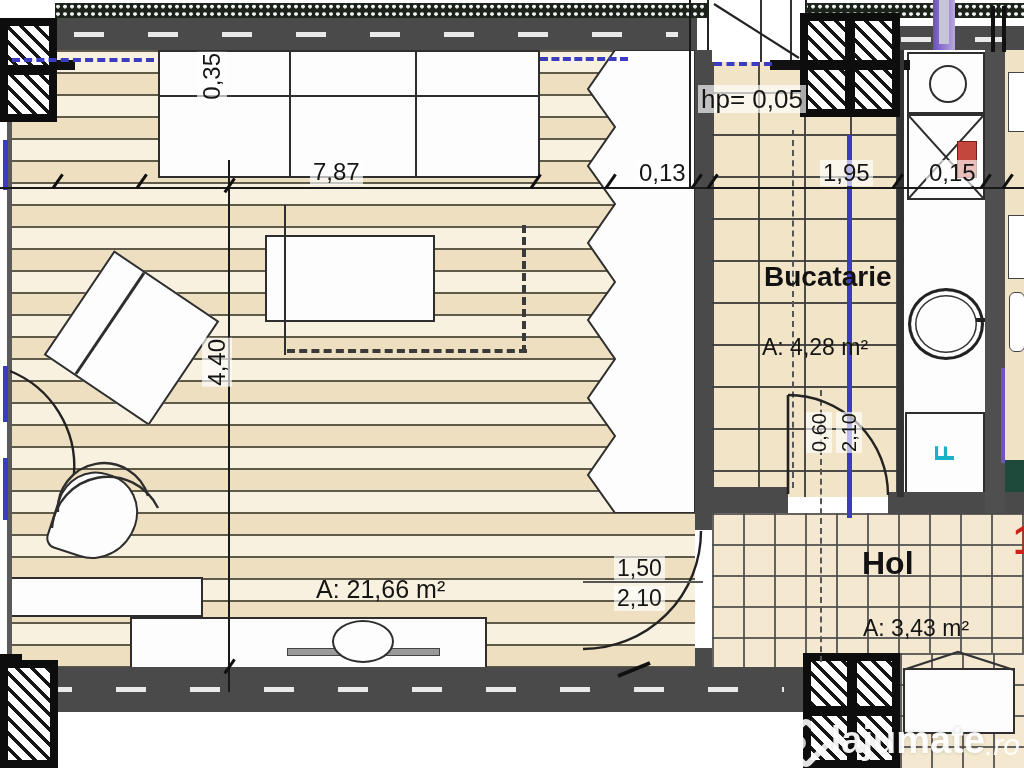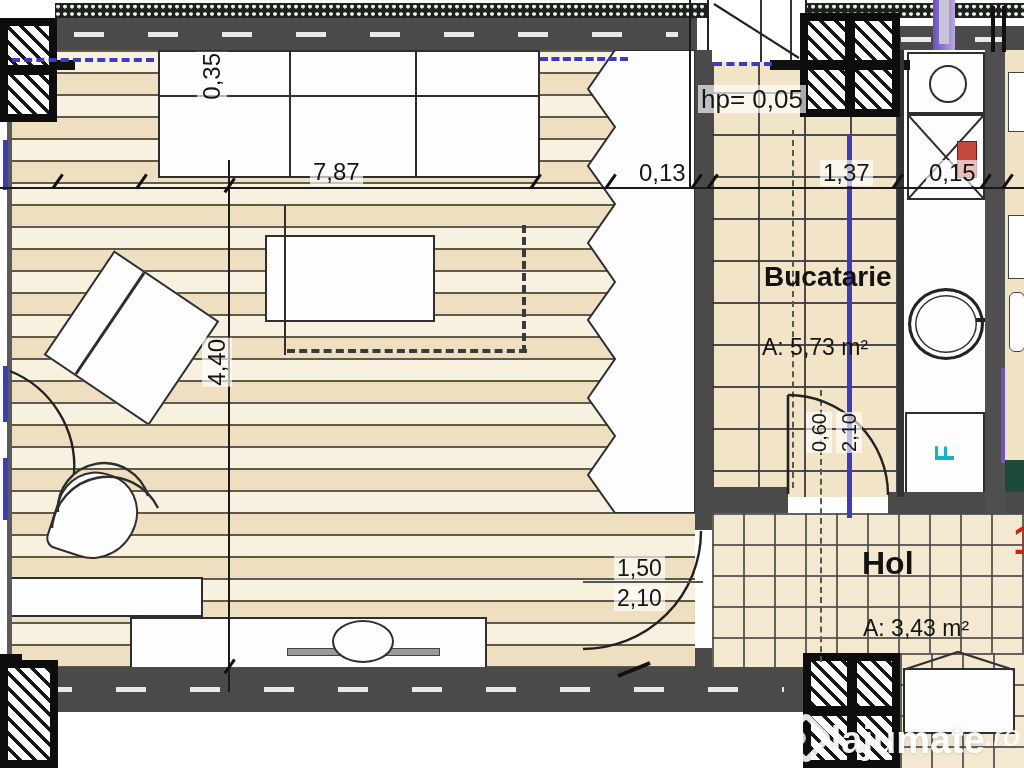--- a/index.html
+++ b/index.html
@@ -31,21 +31,21 @@
   .fw{background:#fdfdfd;border:2.5px solid #2e2e2e;box-sizing:border-box;}
   
   .dim{font-size:24px;line-height:1;background:rgba(255,255,255,.65);padding:1px 3px;white-space:nowrap;}
   .vtext{writing-mode:vertical-rl;transform:rotate(180deg);}
   .tick{width:17px;height:2.6px;background:#101010;transform:rotate(-55deg);}
   .room{font-weight:bold;color:#121212;white-space:nowrap;}
   .line{background:#1a1a1a;}
   svg.ovl{position:absolute;left:0;top:0;z-index:6;pointer-events:none;}
   .red{color:#c9241b;font-weight:bold;font-size:41px;letter-spacing:-1px;white-space:nowrap;}
   
-  .wm{display:flex;align-items:flex-start;gap:6px;opacity:.93;z-index:9;}
+  .wm{display:flex;align-items:flex-end;gap:6px;opacity:.93;z-index:9;}
   .wm .bubble{width:26px;height:26px;border:6px solid #fff;border-radius:7px;transform:rotate(45deg);}
   .wm .brand{font-size:38px;font-weight:bold;color:#fff;text-shadow:0 0 4px rgba(0,0,0,.2);}
   .wm .tld{font-size:30px;color:#fff;}
 </style>
 </head>
 <body>
 
 <div id="canvas">
 
   <div class="a planks" style="left:12px;top:50px;width:683px;height:617px;"></div>
@@ -176,31 +176,32 @@
     <path d="M 903 670 L 958 652 L 1014 670" stroke="#333" stroke-width="2.2" fill="none"></path>
     <path d="M 618 676 L 650 663" stroke="#111" stroke-width="4" fill="none"></path>
     <path d="M 58 512 A 46 46 0 0 1 148 496" stroke="#2e2e2e" stroke-width="2.4" fill="none"></path>
     <path d="M 52 528 A 56 56 0 0 1 158 508" stroke="#2e2e2e" stroke-width="2.4" fill="none"></path>
   </svg>
 
   <div class="a dim vtext" style="left:197px;top:52px;z-index:7;">0,35</div>
   <div class="a dim" style="left:310px;top:159px;z-index:7;">7,87</div>
   <div class="a dim" style="left:636px;top:160px;z-index:7;">0,13</div>
   <div class="a dim" style="left:698px;top:85px;font-size:26px;z-index:7;">hp= 0,05</div>
-  <div class="a dim" style="left:820px;top:160px;z-index:7;">1,37</div>
+  <div class="a dim" style="left:820px;top:160px;z-index:7;">1,95</div>
   <div class="a dim" style="left:926px;top:160px;z-index:7;">0,15</div>
   <div class="a dim vtext" style="left:202px;top:338px;z-index:7;">4,40</div>
   <div class="a dim" style="left:614px;top:556px;font-size:23px;z-index:7;">1,50</div>
   <div class="a" style="left:583px;top:581px;width:120px;height:2.4px;background:#555;z-index:7;"></div>
   <div class="a dim" style="left:614px;top:586px;font-size:23px;z-index:7;">2,10</div>
   <div class="a dim vtext" style="left:806px;top:412px;font-size:20px;z-index:7;">0,60</div>
   <div class="a dim vtext" style="left:836px;top:412px;font-size:20px;z-index:7;">2,10</div>
 
+  <div class="a" style="left:316px;top:575px;font-size:25px;z-index:7;white-space:nowrap;">A: 21,66 m²</div>
   <div class="a room" style="left:764px;top:261px;font-size:28px;z-index:7;">Bucatarie</div>
-  <div class="a" style="left:762px;top:334px;font-size:23px;z-index:7;white-space:nowrap;">A: 5,73 m²</div>
+  <div class="a" style="left:762px;top:334px;font-size:23px;z-index:7;white-space:nowrap;">A: 4,28 m²</div>
   <div class="a room" style="left:862px;top:545px;font-size:32px;z-index:7;">Hol</div>
   <div class="a" style="left:863px;top:615px;font-size:23px;z-index:7;white-space:nowrap;">A: 3,43 m²</div>
 
   <div class="a red" style="left:1013px;top:517px;z-index:8;">1</div>
 
   <div class="a wm" style="right:4px;bottom:6px;">
     <span class="a bubble" style="position:relative;margin-right:-20px;opacity:.85;"></span>
     <span class="bubble" style="opacity:.95;"></span>
     <span class="brand">lajumate</span>
     <span class="tld" style="margin-left:-6px;font-style:italic;">.ro</span>

